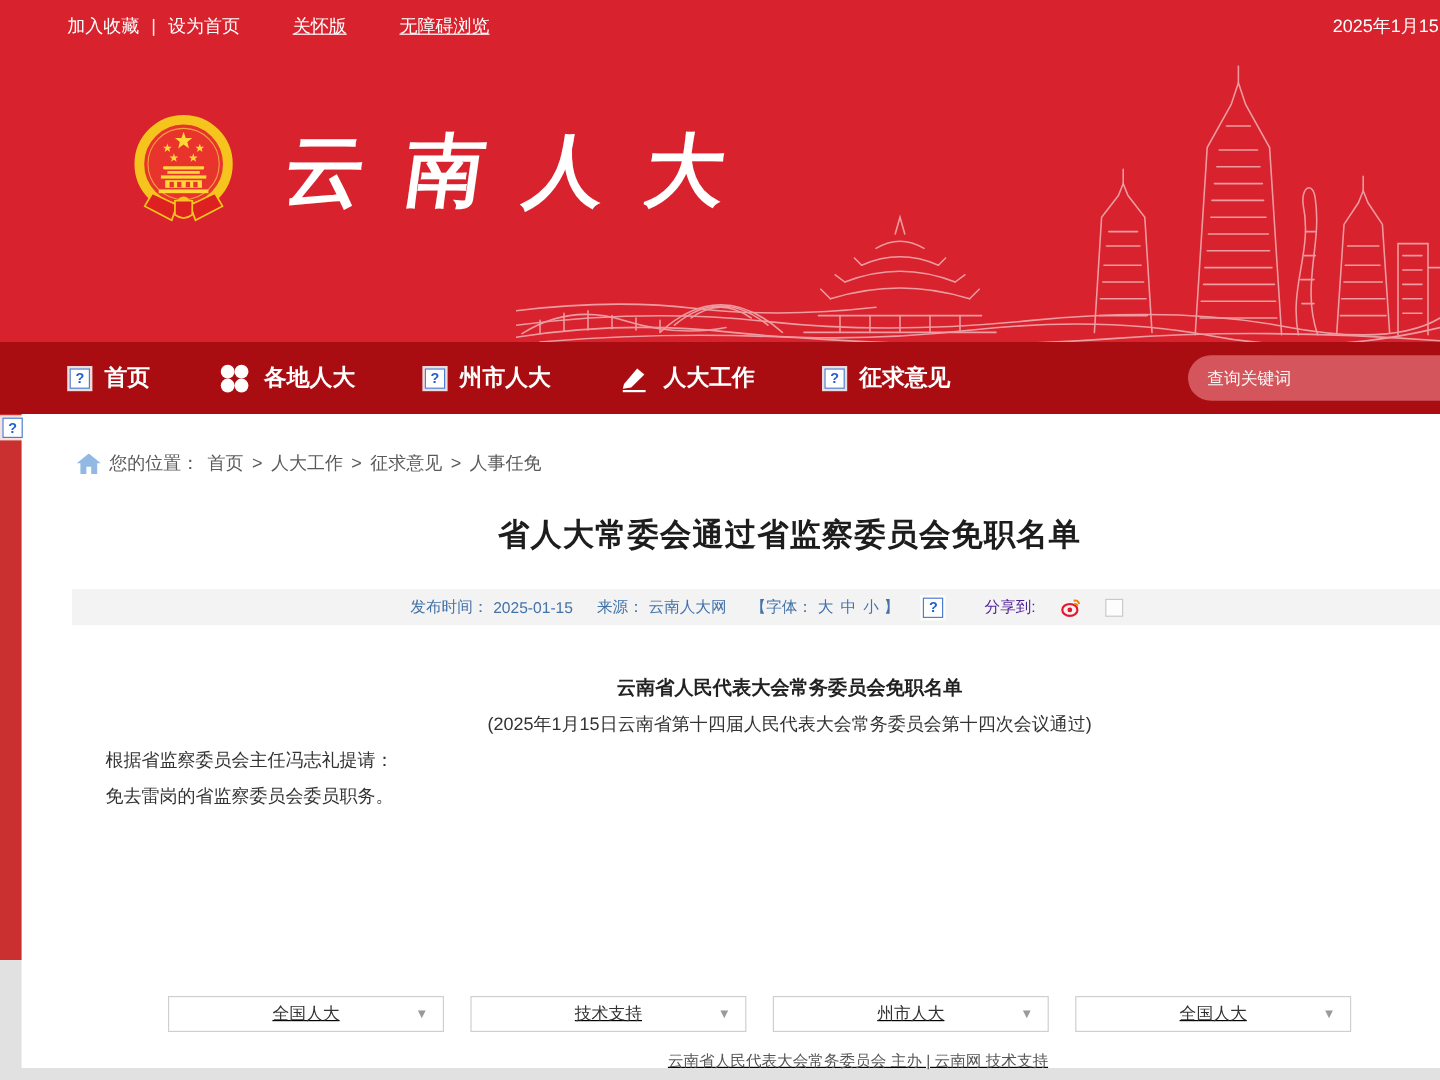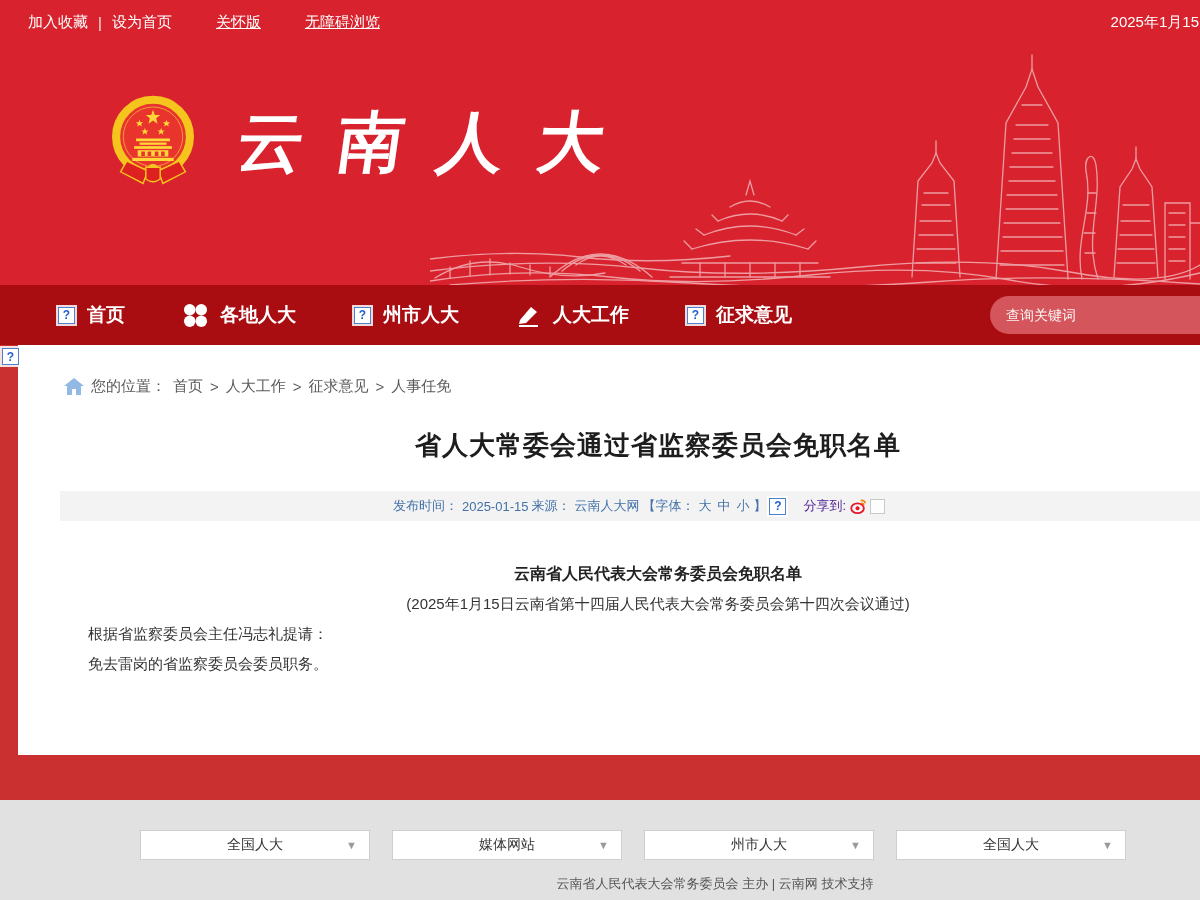--- a/index.html
+++ b/index.html
@@ -1,21 +1,21 @@
 <!DOCTYPE html>
 <html><head>
 <meta charset="utf-8">
 <style>
   * { margin:0; padding:0; box-sizing:border-box; }
   html,body { width:1200px; height:900px; overflow:hidden; }
   body { font-family:"Liberation Sans", sans-serif; background:#fff; position:relative; }
   a { text-decoration:none; color:inherit; cursor:pointer; }
 
   
-  .topbar { height:45px; background:#d8232e; display:flex; align-items:center; position:relative; padding-left:28px; color:#fff; font-size:15px; }
+  .topbar { height:45px; background:#d8232e; display:flex; align-items:center; position:relative; padding-left:56px; color:#fff; font-size:15px; }
   .topbar-links { display:flex; align-items:center; }
   .topbar-links .sep { margin:0 10px; opacity:.9; }
   .topbar-links a.spaced { margin-left:44px;text-decoration:underline; }
   .topbar-date { position:absolute; right:-14px; top:13px; white-space:nowrap; font-size:15px; }
 
   
   .header { height:240px; background:#d8232e; position:relative; overflow:hidden; }
   .skyline { position:absolute; right:0; bottom:0; pointer-events:none; }
   .brand { position:relative; display:flex; align-items:center; gap:40px; padding:48px 0 0 108px; width:fit-content; }
   .brand-name { color:#fff; font-size:66px; font-weight:bold; letter-spacing:34px; transform:skewX(-8deg); white-space:nowrap; }
@@ -23,41 +23,41 @@
   
   .nav { height:60px; background:#a90d12; display:flex; align-items:center; padding-left:58px; position:relative; }
   .nav-item { display:flex; align-items:center; gap:12px; color:#fff; font-size:19px; font-weight:600; margin-right:58px; cursor:pointer; }
   .search-wrap { position:absolute; right:-30px; top:11px; width:240px; height:38px; background:#d4555c; border-radius:19px; display:flex; align-items:center; padding-left:16px; }
   .search-wrap input { background:transparent; border:none; outline:none; color:#000000; font-size:14px; width:180px; font-family:"Liberation Sans",sans-serif; }
   .search-wrap input::placeholder { color:rgba(255,255,255,.95); }
 
   
   .content-zone { height:455px; background:#c9302f; padding:0 0 18px 18px; position:relative; }
   .corner-broken { position:absolute; left:2px; top:3px; }
-  .content-box { background:#fff; height:410px; padding:20px 0 0 42px; }
+  .content-box { background:#fff; height:545px; padding:20px 0 0 42px; }
 
   .breadcrumb { display:flex; align-items:center; gap:7px; color:#5a5a5a; font-size:15px; padding:12px 0 0 4px; }
 
   .page-title { text-align:center; position:relative; left:28px; width:1140px; margin-top:32px; font-size:26px; font-weight:bold; color:#1d1d1d; letter-spacing:1px; }
 
-  .meta-bar { margin-top:28px; height:30px; background:#f3f3f4; display:flex; align-items:center; justify-content:center; gap:3px; font-size:13px; color:#4272a7; position:relative; padding-left:18px; }
+  .meta-bar { margin-top:28px; height:30px; background:#f3f3f4; display:flex; align-items:center; justify-content:center; gap:20px; font-size:13px; color:#4272a7; position:relative; padding-left:18px; }
   .meta-group { display:flex; align-items:center; gap:4px; }
   .meta-gap { }
   .font-sizes { display:flex; gap:6px; }
   .font-sizes span { cursor:pointer; }
   .share-label { color:#4c1d95; margin-left:14px; }
   .share-box { width:15px; height:15px; border:1px solid #c9c9c9; background:#fdfdfd; display:inline-block; cursor:pointer; }
 
   .article { position:relative; left:28px; width:1140px; margin-top:38px; font-size:15px; color:#333; line-height:30px; }
   .doc-title { text-align:center; font-weight:bold; font-size:16px; color:#222; }
   .doc-subtitle { text-align:center; }
   .article p.body-para { text-align:left; }
 
   
-  .footer { height:100px; background:#e1e1e1; }
+  .footer { height:100px; background:#e1e1e1;text-decoration:underline; }
   .footer-selects { display:flex; justify-content:center; gap:22px; padding-top:30px; position:relative; left:33px; }
   .f-select { width:230px; height:30px; background:#fff; border:1px solid #cfcfcf; display:flex; align-items:center; justify-content:center; font-size:14px; color:#333; position:relative; cursor:pointer; }
   .f-select .caret { position:absolute; right:12px; top:8px; color:#9a9a9a; font-size:11px; }
   .footer-copy { margin-top:15px; text-align:center; font-size:13px; color:#555; position:relative; left:115px; }
 
   
   .icn-broken { width:17px; height:17px; background:#fff; border:1px solid #4d7fd0; color:#1f5fd0; font-weight:bold; font-size:12px; display:inline-flex; align-items:center; justify-content:center; box-shadow:0 0 0 2px rgba(255,255,255,.85); flex:none; }
   .icn { display:inline-flex; flex:none; }
 </style>
 </head>
@@ -238,21 +238,21 @@
   </div>
 </div>
 
 <div class="footer">
   <div class="footer-selects">
     <div class="f-select">
       <span>全国人大</span>
       <span class="caret">▼</span>
     </div>
     <div class="f-select">
-      <span>媒体网站</span>
+      <span>技术支持</span>
       <span class="caret">▼</span>
     </div>
     <div class="f-select">
       <span>州市人大</span>
       <span class="caret">▼</span>
     </div>
     <div class="f-select">
       <span>全国人大</span>
       <span class="caret">▼</span>
     </div>

